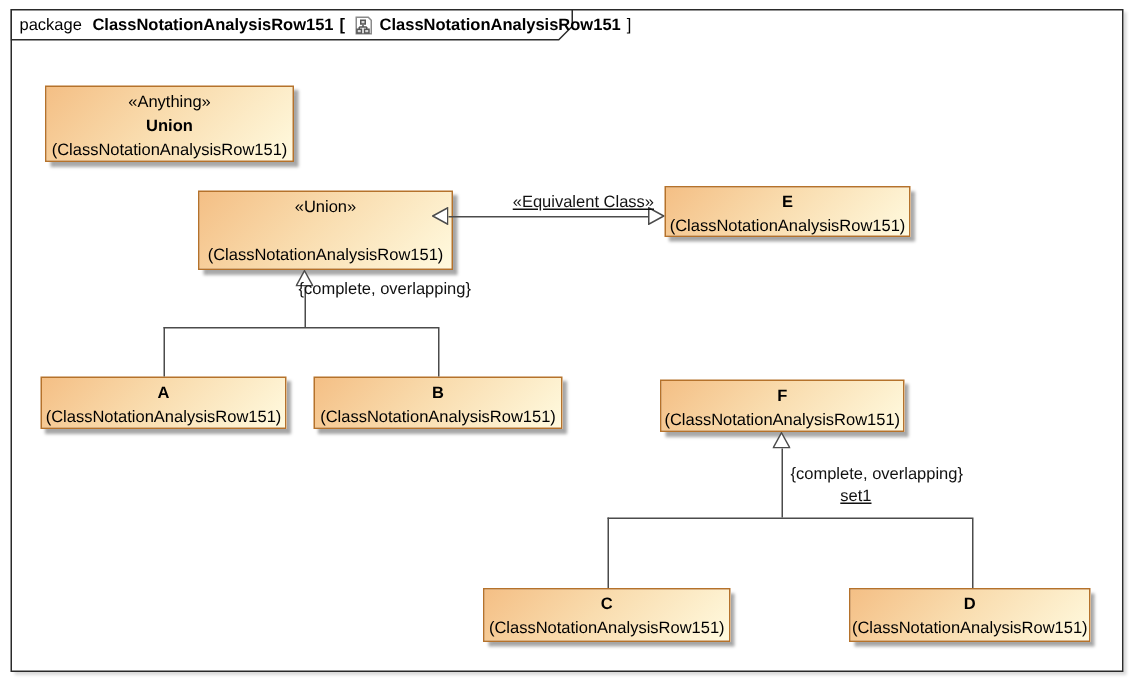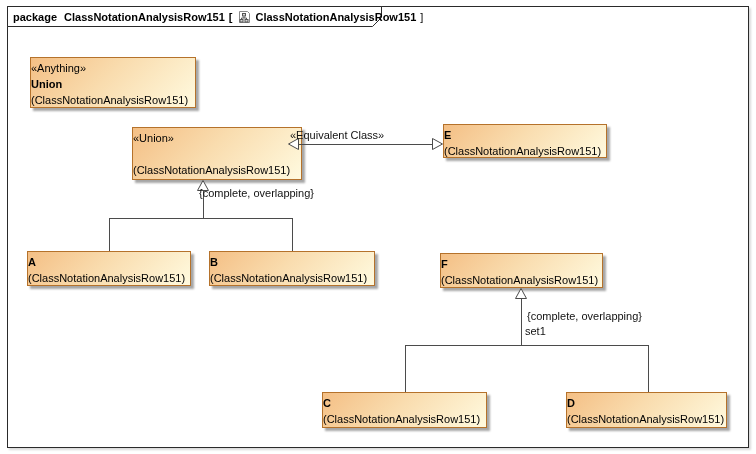--- a/index.html
+++ b/index.html
@@ -11,38 +11,38 @@
   .frame-border{
     position:absolute;left:7px;top:6px;width:742px;height:442px;
     border:1px solid #2a2a2a;box-sizing:border-box;
     box-shadow:2px 2px 2px rgba(0,0,0,0.15);
   }
   .tab-shape{position:absolute;left:7px;top:6px;}
   .tab-content{
     position:absolute;left:13px;top:9px;height:15px;
     display:flex;align-items:center;white-space:nowrap;
   }
-  .tab-content .kw{font-weight:bold;margin-right:7px;}
+  .tab-content .kw{font-weight:normal;margin-right:7px;}
   .tab-content .sp{margin-right:4px;font-weight:bold;}
   .tab-content .icn{margin:0 4px 0 1px;flex:0 0 auto;}
   .node{
     position:absolute;box-sizing:border-box;
     border:1px solid #b5722b;
     background:linear-gradient(135deg,#f4bf85 0%,#f9dcae 45%,#fffadf 100%);
     box-shadow:3px 3px 2px rgba(0,0,0,0.35);
-    text-align:left;overflow:hidden;padding-top:2px;
+    text-align:center;overflow:hidden;padding-top:2px;
   }
   .node .ln{height:16px;line-height:16px;white-space:nowrap;}
   .node .nm{font-weight:bold;}
   .edge-h,.edge-v{position:absolute;background:#4b4b4b;}
   .edge-h{height:1px;}
   .edge-v{width:1px;}
   .arrow{position:absolute;}
   .lbl{position:absolute;white-space:nowrap;line-height:13px;color:#111;}
-  .lbl.ctr{text-align:left;}
+  .lbl.ctr{text-align:right;text-decoration:underline;}
 </style>
 </head>
 <body>
 
 <div class="canvas">
 
   <div class="frame-border"></div>
 
   <svg class="tab-shape" width="378" height="22">
     <polygon points="0.5,0.5 374.5,0.5 374.5,11.5 365.5,20.5 0.5,20.5" fill="#ffffff" stroke="#2a2a2a" stroke-width="1"></polygon>
@@ -123,15 +123,15 @@
   <div class="lbl" style="left:199px;top:187px">{complete, overlapping}</div>
 
   <svg class="arrow" style="left:515px;top:288px" width="12" height="11">
     <polygon points="6,0.5 11.5,10.5 0.5,10.5" fill="#ffffff" stroke="#4b4b4b"></polygon>
   </svg>
   <div class="edge-v" style="left:521px;top:299px;height:46px"></div>
   <div class="edge-h" style="left:405px;top:345px;width:243px"></div>
   <div class="edge-v" style="left:405px;top:345px;height:47px"></div>
   <div class="edge-v" style="left:648px;top:345px;height:47px"></div>
   <div class="lbl" style="left:527px;top:310px">{complete, overlapping}</div>
-  <div class="lbl ctr" style="left:525px;top:325px;width:80px">set1</div>
+  <div class="lbl ctr" style="left:501px;top:325px;width:80px">set1</div>
 
 </div>
 
 </body></html>

